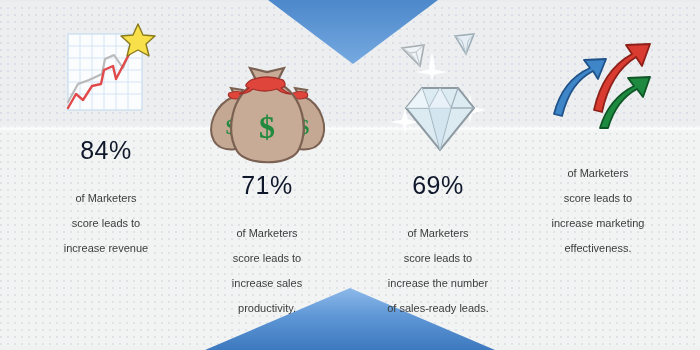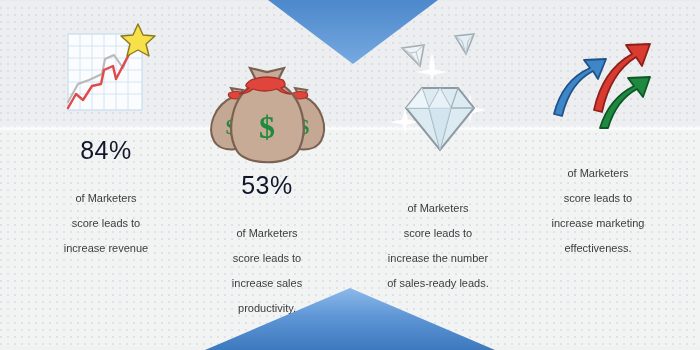--- a/index.html
+++ b/index.html
@@ -169,28 +169,29 @@
   </div>
 
   <div class="col c1">
     <div class="pct">84%</div>
     <div class="desc">of Marketers
 score leads to
 increase revenue</div>
   </div>
 
   <div class="col c2">
-    <div class="pct">53%</div>
+    <div class="pct">71%</div>
     <div class="desc">of Marketers
 score leads to
 increase sales
 productivity.</div>
   </div>
 
   <div class="col c3">
+    <div class="pct">69%</div>
     <div class="desc">of Marketers
 score leads to
 increase the number
 of sales-ready leads.</div>
   </div>
 
   <div class="col c4">
     <div class="desc">of Marketers
 score leads to
 increase marketing

